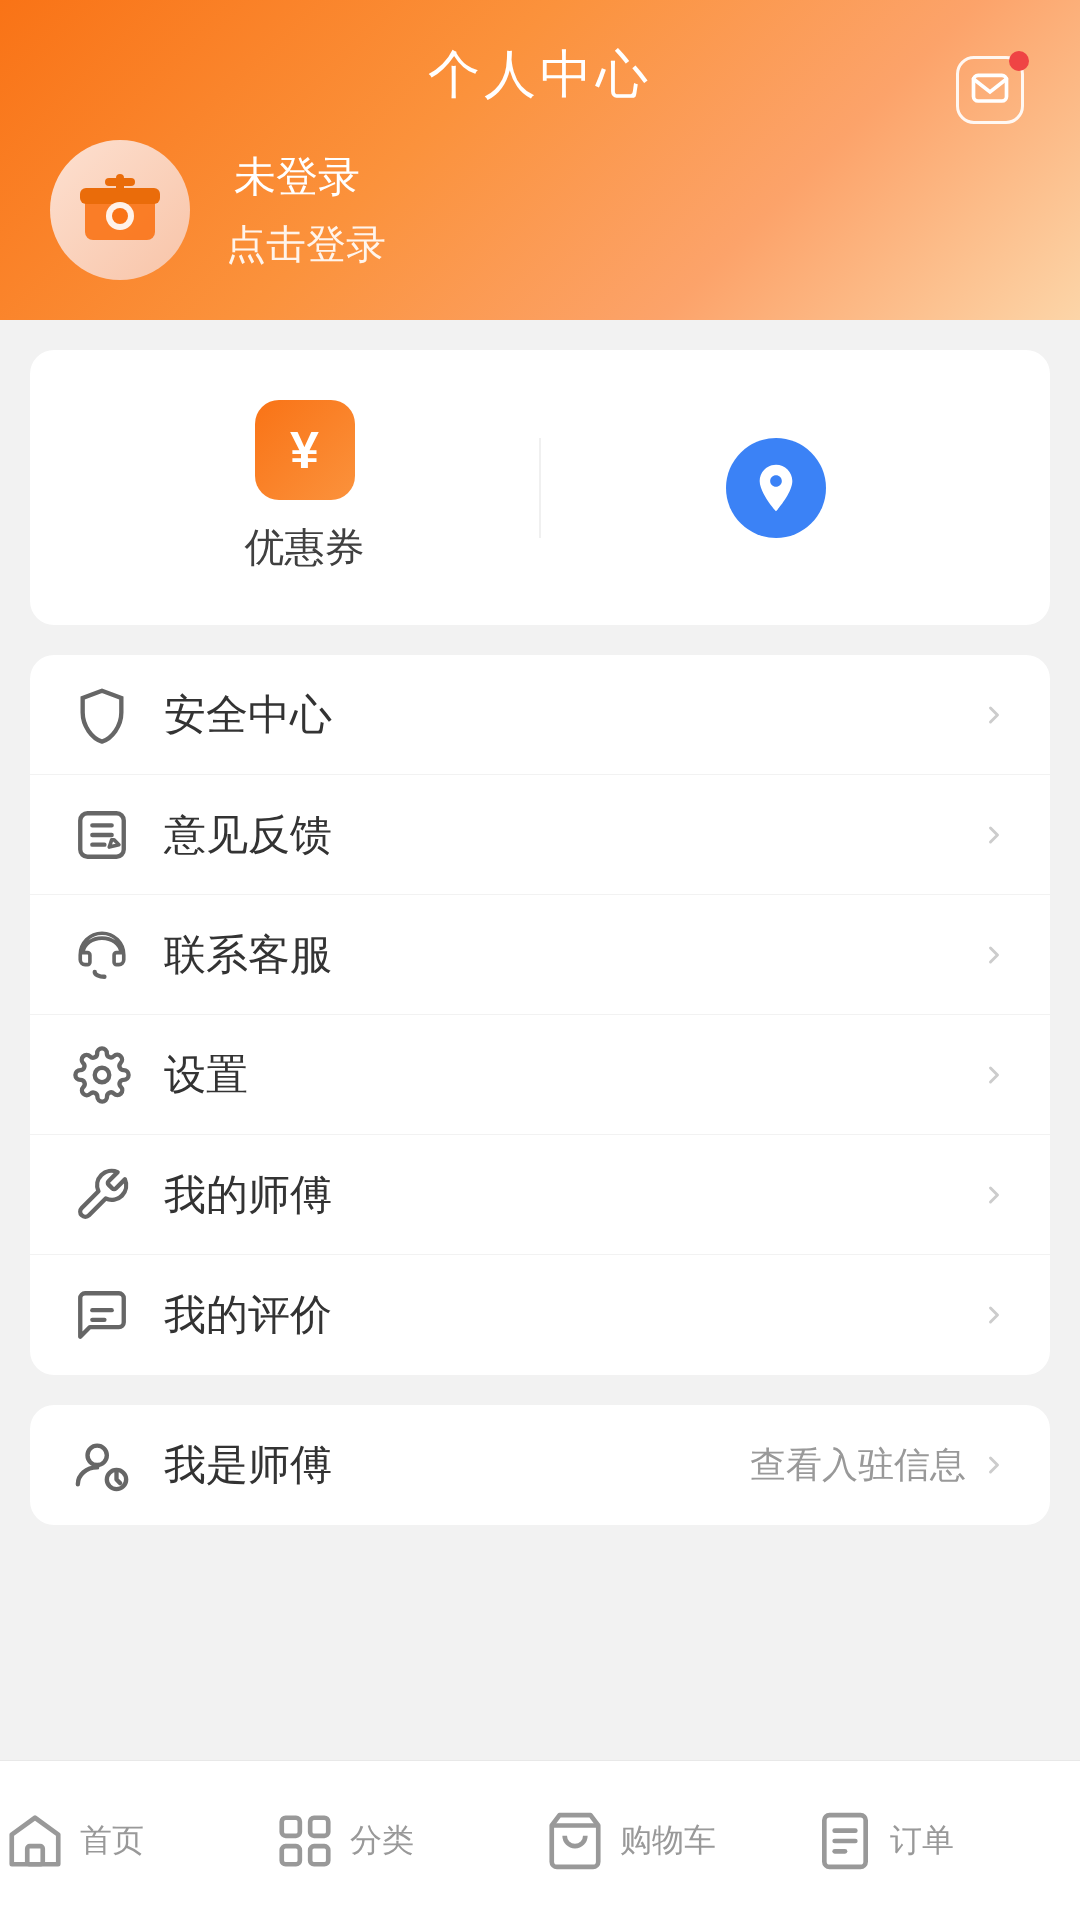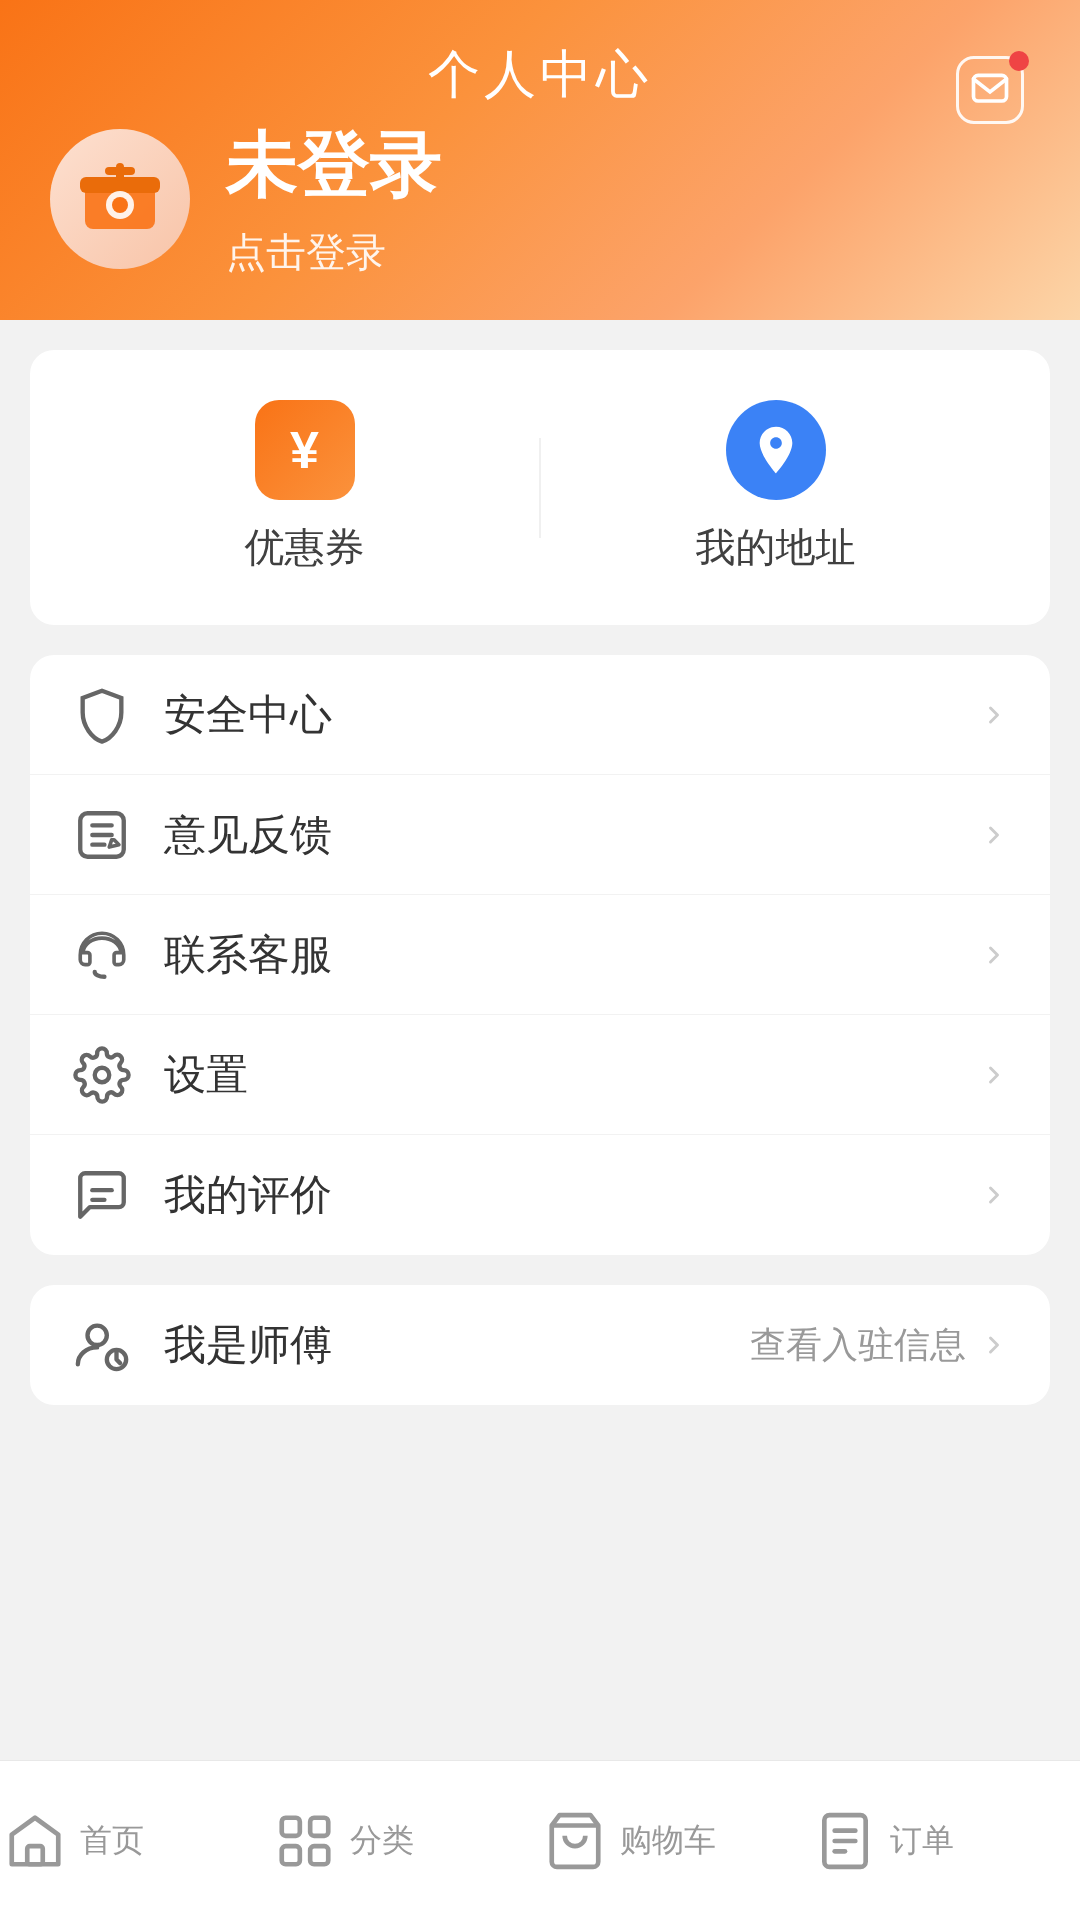--- a/index.html
+++ b/index.html
@@ -99,22 +99,23 @@
     }
 
     .user-info {
       display: flex;
       flex-direction: column;
       gap: 12px;
     }
 
     .user-name {
       color: #fff;
-      font-size: 72px;
-      font-weight: 700;
+      font-size: 42px;
+      font-weight: 400;
+      margin-left: 8px;
     }
 
     .user-login-hint {
       color: rgba(255,255,255,0.9);
       font-size: 40px;
       font-weight: 400;
     }
 
     
     .quick-actions-card {
@@ -350,21 +351,20 @@
   </div>
 
   <div class="divider-vertical"></div>
 
   <div class="quick-action-item">
     <div class="quick-action-icon-wrap blue">
       <svg viewBox="0 0 24 24" style="width:56px;height:56px;fill:white;stroke:none;">
         <path d="M12 2C8.13 2 5 5.13 5 9c0 5.25 7 13 7 13s7-7.75 7-13c0-3.87-3.13-7-7-7zm0 9.5c-1.38 0-2.5-1.12-2.5-2.5s1.12-2.5 2.5-2.5 2.5 1.12 2.5 2.5-1.12 2.5-2.5 2.5z"></path>
       </svg>
     </div>
-    <span class="quick-action-label">我的地址</span>
   </div>
 </div>
 
 <div class="menu-card">
 
   <div class="menu-item">
     <div class="menu-item-icon">
       <svg viewBox="0 0 24 24">
         <path d="M12 2L4 5v6c0 5.55 3.84 10.74 8 12 4.16-1.26 8-6.45 8-12V5l-8-3z" stroke-width="1.8"></path>
       </svg>
@@ -424,20 +424,35 @@
     <span class="menu-item-label">设置</span>
     <div class="menu-item-right">
       <div class="chevron-icon">
         <svg viewBox="0 0 24 24">
             <polyline points="9,18 15,12 9,6"></polyline>
           </svg>
       </div>
     </div>
   </div>
 
+  <div class="menu-item">
+    <div class="menu-item-icon">
+      <svg viewBox="0 0 24 24">
+        <path d="M14.7 6.3a1 1 0 0 0 0 1.4l1.6 1.6a1 1 0 0 0 1.4 0l3.77-3.77a6 6 0 0 1-7.94 7.94l-6.91 6.91a2.12 2.12 0 0 1-3-3l6.91-6.91a6 6 0 0 1 7.94-7.94l-3.76 3.76z" stroke-width="1.8" stroke-linecap="round" stroke-linejoin="round"></path>
+      </svg>
+    </div>
+    <span class="menu-item-label">我的师傅</span>
+    <div class="menu-item-right">
+      <div class="chevron-icon">
+        <svg viewBox="0 0 24 24">
+            <polyline points="9,18 15,12 9,6"></polyline>
+          </svg>
+      </div>
+    </div>
+  </div>
 
   <div class="menu-item" style="border-bottom: none;">
     <div class="menu-item-icon">
       <svg viewBox="0 0 24 24">
         <path d="M21 15a2 2 0 0 1-2 2H7l-4 4V5a2 2 0 0 1 2-2h14a2 2 0 0 1 2 2z" stroke-width="1.8" stroke-linejoin="round"></path>
         <line x1="8" y1="10" x2="16" y2="10" stroke-width="1.8" stroke-linecap="round"></line>
         <line x1="8" y1="14" x2="13" y2="14" stroke-width="1.8" stroke-linecap="round"></line>
       </svg>
     </div>
     <span class="menu-item-label">我的评价</span>

